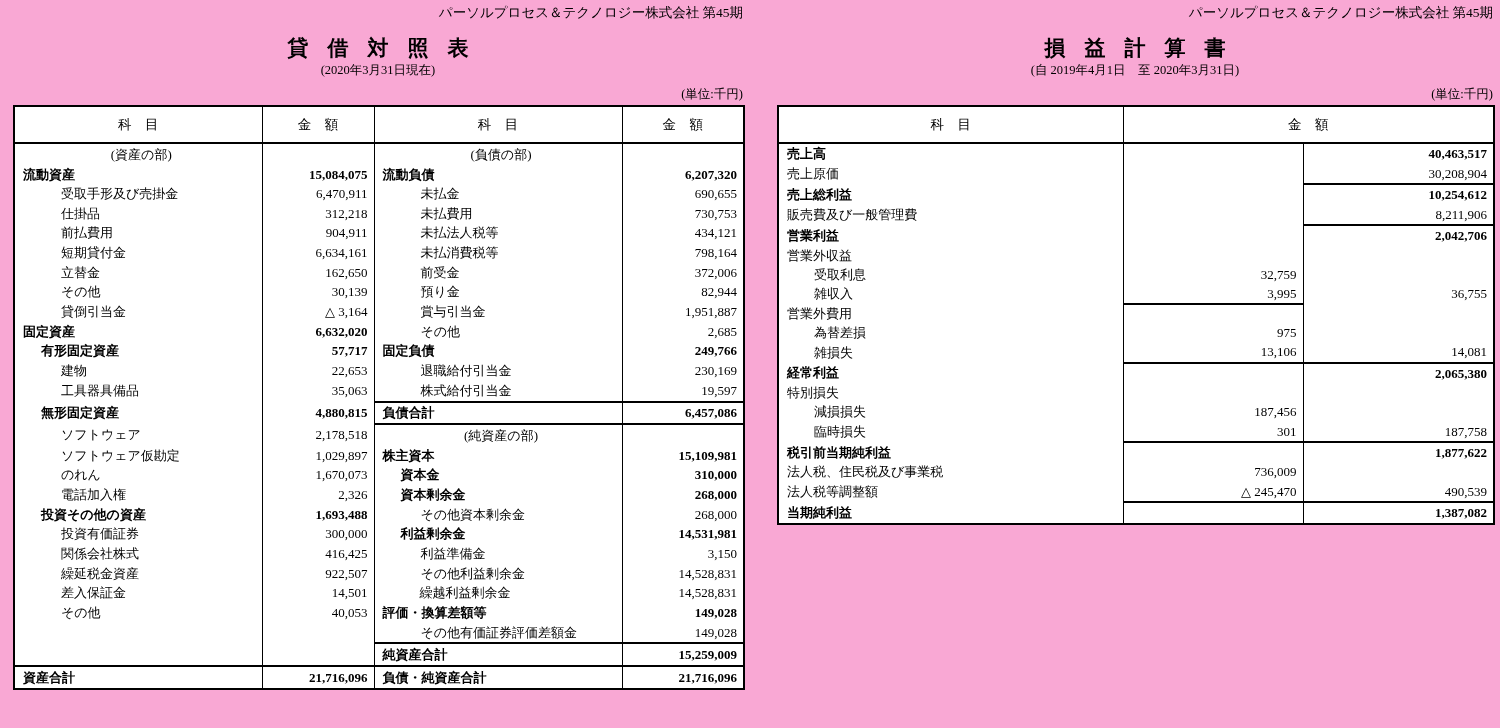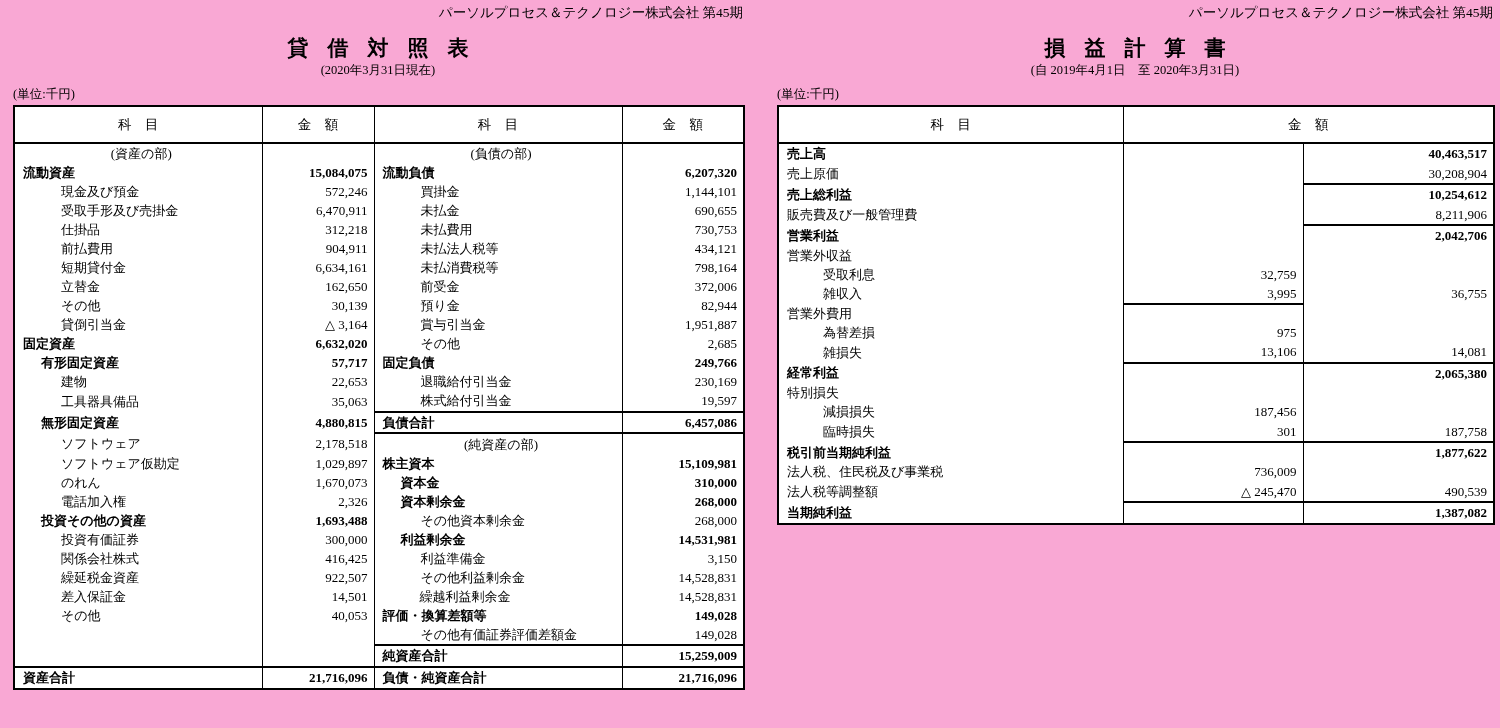--- a/index.html
+++ b/index.html
@@ -22,21 +22,21 @@
     white-space:nowrap;
   }
   .page-left  .doc-title { left:13px; width:730px; }
   .page-right .doc-title { left:27px; width:716px; }
   .doc-subtitle {
     position:absolute; top:62px; text-align:center; font-size:12.5px; white-space:nowrap;
   }
   .page-left  .doc-subtitle { left:13px; width:730px; }
   .page-right .doc-subtitle { left:27px; width:716px; }
   .unit-label {
-    position:absolute; top:86px; text-align:left; font-size:12.5px;
+    position:absolute; top:86px; text-align:right; font-size:12.5px;
   }
   .page-left  .unit-label { left:13px; width:730px; }
   .page-right .unit-label { left:27px; width:716px; }
 
   table { border-collapse:collapse; table-layout:fixed; background:#fff; }
   .fin-table { position:absolute; border:2px solid #000; }
   .bs-table { left:13px; top:105px; width:730px; height:585px; }
   .pl-table { left:27px; top:105px; width:716px; height:420px; }
 
   .fin-table th {
@@ -51,21 +51,21 @@
 
   td.lbl { text-align:left; padding-left:8px; }
   td.lbl.i1 { padding-left:26px; }
   td.lbl.i2 { padding-left:46px; }
   td.lbl.i3 { padding-left:45px; }
   td.lbl.ctr { text-align:center; padding-left:6px; }
   td.val  { text-align:right; padding-right:6px; }
   .bold { font-weight:bold; }
   td.bt { border-top:2px solid #000; }
 
-  .pl-table td.lbl.i1 { padding-left:44px; }
+  .pl-table td.lbl.i1 { padding-left:35px; }
 </style>
 </head>
 <body>
 
 <div class="canvas">
 
   <section class="page page-left">
     <div class="company-header">パーソルプロセス＆テクノロジー株式会社 第45期</div>
     <h1 class="doc-title">貸借対照表</h1>
     <div class="doc-subtitle">(2020年3月31日現在)</div>
@@ -93,26 +93,20 @@
             <td class="lbl i0 ctr colsep">(負債の部)</td>
             <td class="val colsep"></td>
           </tr>
           <tr>
             <td class="lbl i0 bold">流動資産</td>
             <td class="val colsep bold">15,084,075</td>
             <td class="lbl i0 bold colsep">流動負債</td>
             <td class="val colsep bold">6,207,320</td>
           </tr>
           <tr>
-            <td class="lbl i2">現金及び預金</td>
-            <td class="val colsep">572,246</td>
-            <td class="lbl i2 colsep">買掛金</td>
-            <td class="val colsep">1,144,101</td>
-          </tr>
-          <tr>
             <td class="lbl i2">受取手形及び売掛金</td>
             <td class="val colsep">6,470,911</td>
             <td class="lbl i2 colsep">未払金</td>
             <td class="val colsep">690,655</td>
           </tr>
           <tr>
             <td class="lbl i2">仕掛品</td>
             <td class="val colsep">312,218</td>
             <td class="lbl i2 colsep">未払費用</td>
             <td class="val colsep">730,753</td>

